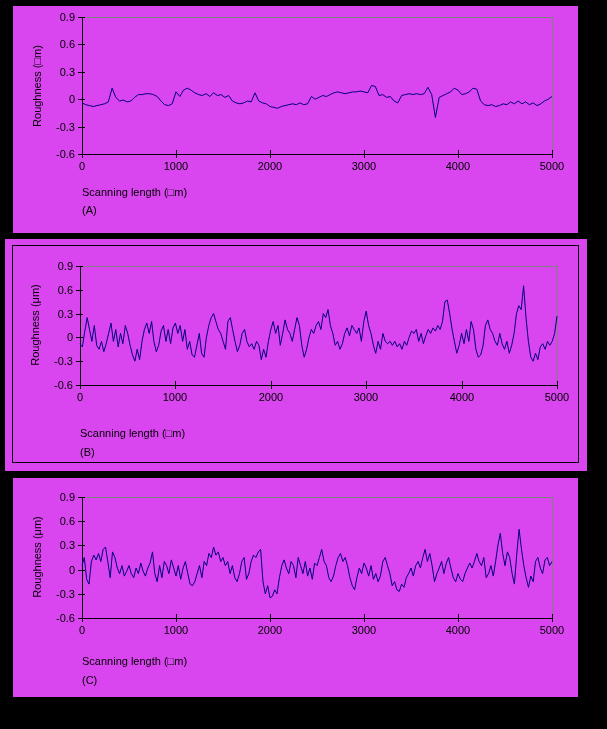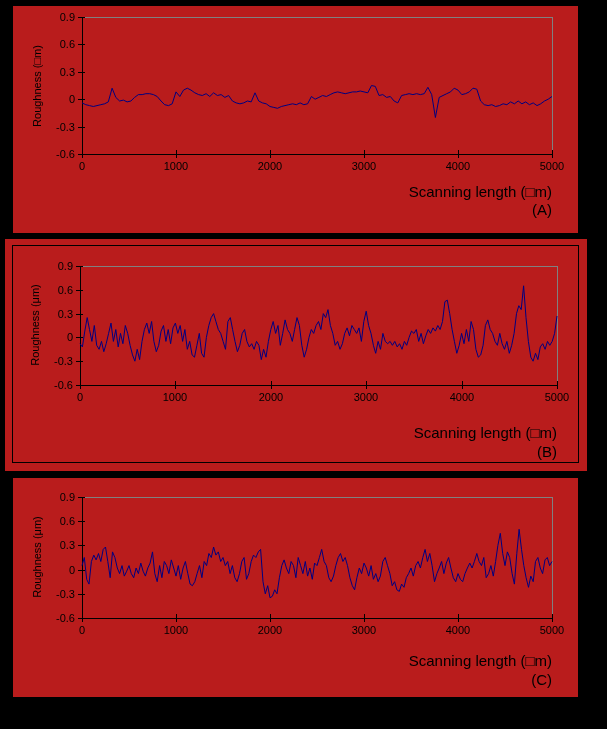--- a/index.html
+++ b/index.html
@@ -1,25 +1,25 @@
 <!DOCTYPE html>
 <html><head>
 <meta charset="utf-8">
 <style>
   html,body{margin:0;padding:0;background:#000;}
   .canvas{position:relative;width:607px;height:729px;background:#000;overflow:hidden;
           font-family:"Liberation Sans",sans-serif;}
-  .panel{position:absolute;background:#b91c1c;}
+  .panel{position:absolute;background:#d946ef;}
   .panel-a{left:13px;top:6px;width:565px;height:227px;}
   .panel-b{left:5px;top:239px;width:582px;height:232px;}
   .panel-c{left:13px;top:478px;width:565px;height:219px;}
   .inner-border{position:absolute;left:7px;top:6px;right:8px;bottom:8px;border:1px solid #000;}
   .panel svg{position:absolute;left:0;top:0;}
   svg text{font-family:"Liberation Sans",sans-serif;font-size:11px;fill:#000;}
-  .xlabel,.sublabel{position:absolute;text-align:right;font-size:15px;color:#000;line-height:12px;}
+  .xlabel,.sublabel{position:absolute;text-align:left;font-size:11px;color:#000;line-height:12px;}
   .xla,.sba{left:69px;width:470px;}
   .xlb,.sbb{left:75px;width:477px;}
   .xlc,.sbc{left:69px;width:470px;}
   .xla{top:180px;} .sba{top:198px;}
   .xlb{top:188px;} .sbb{top:207px;}
   .xlc{top:177px;} .sbc{top:196px;}
   .ylabel{position:absolute;width:160px;text-align:center;font-size:11px;color:#000;
           line-height:14px;transform:rotate(-90deg);}
   .yla{left:-56px;top:73px;}
   .ylb{left:-50px;top:79px;}

